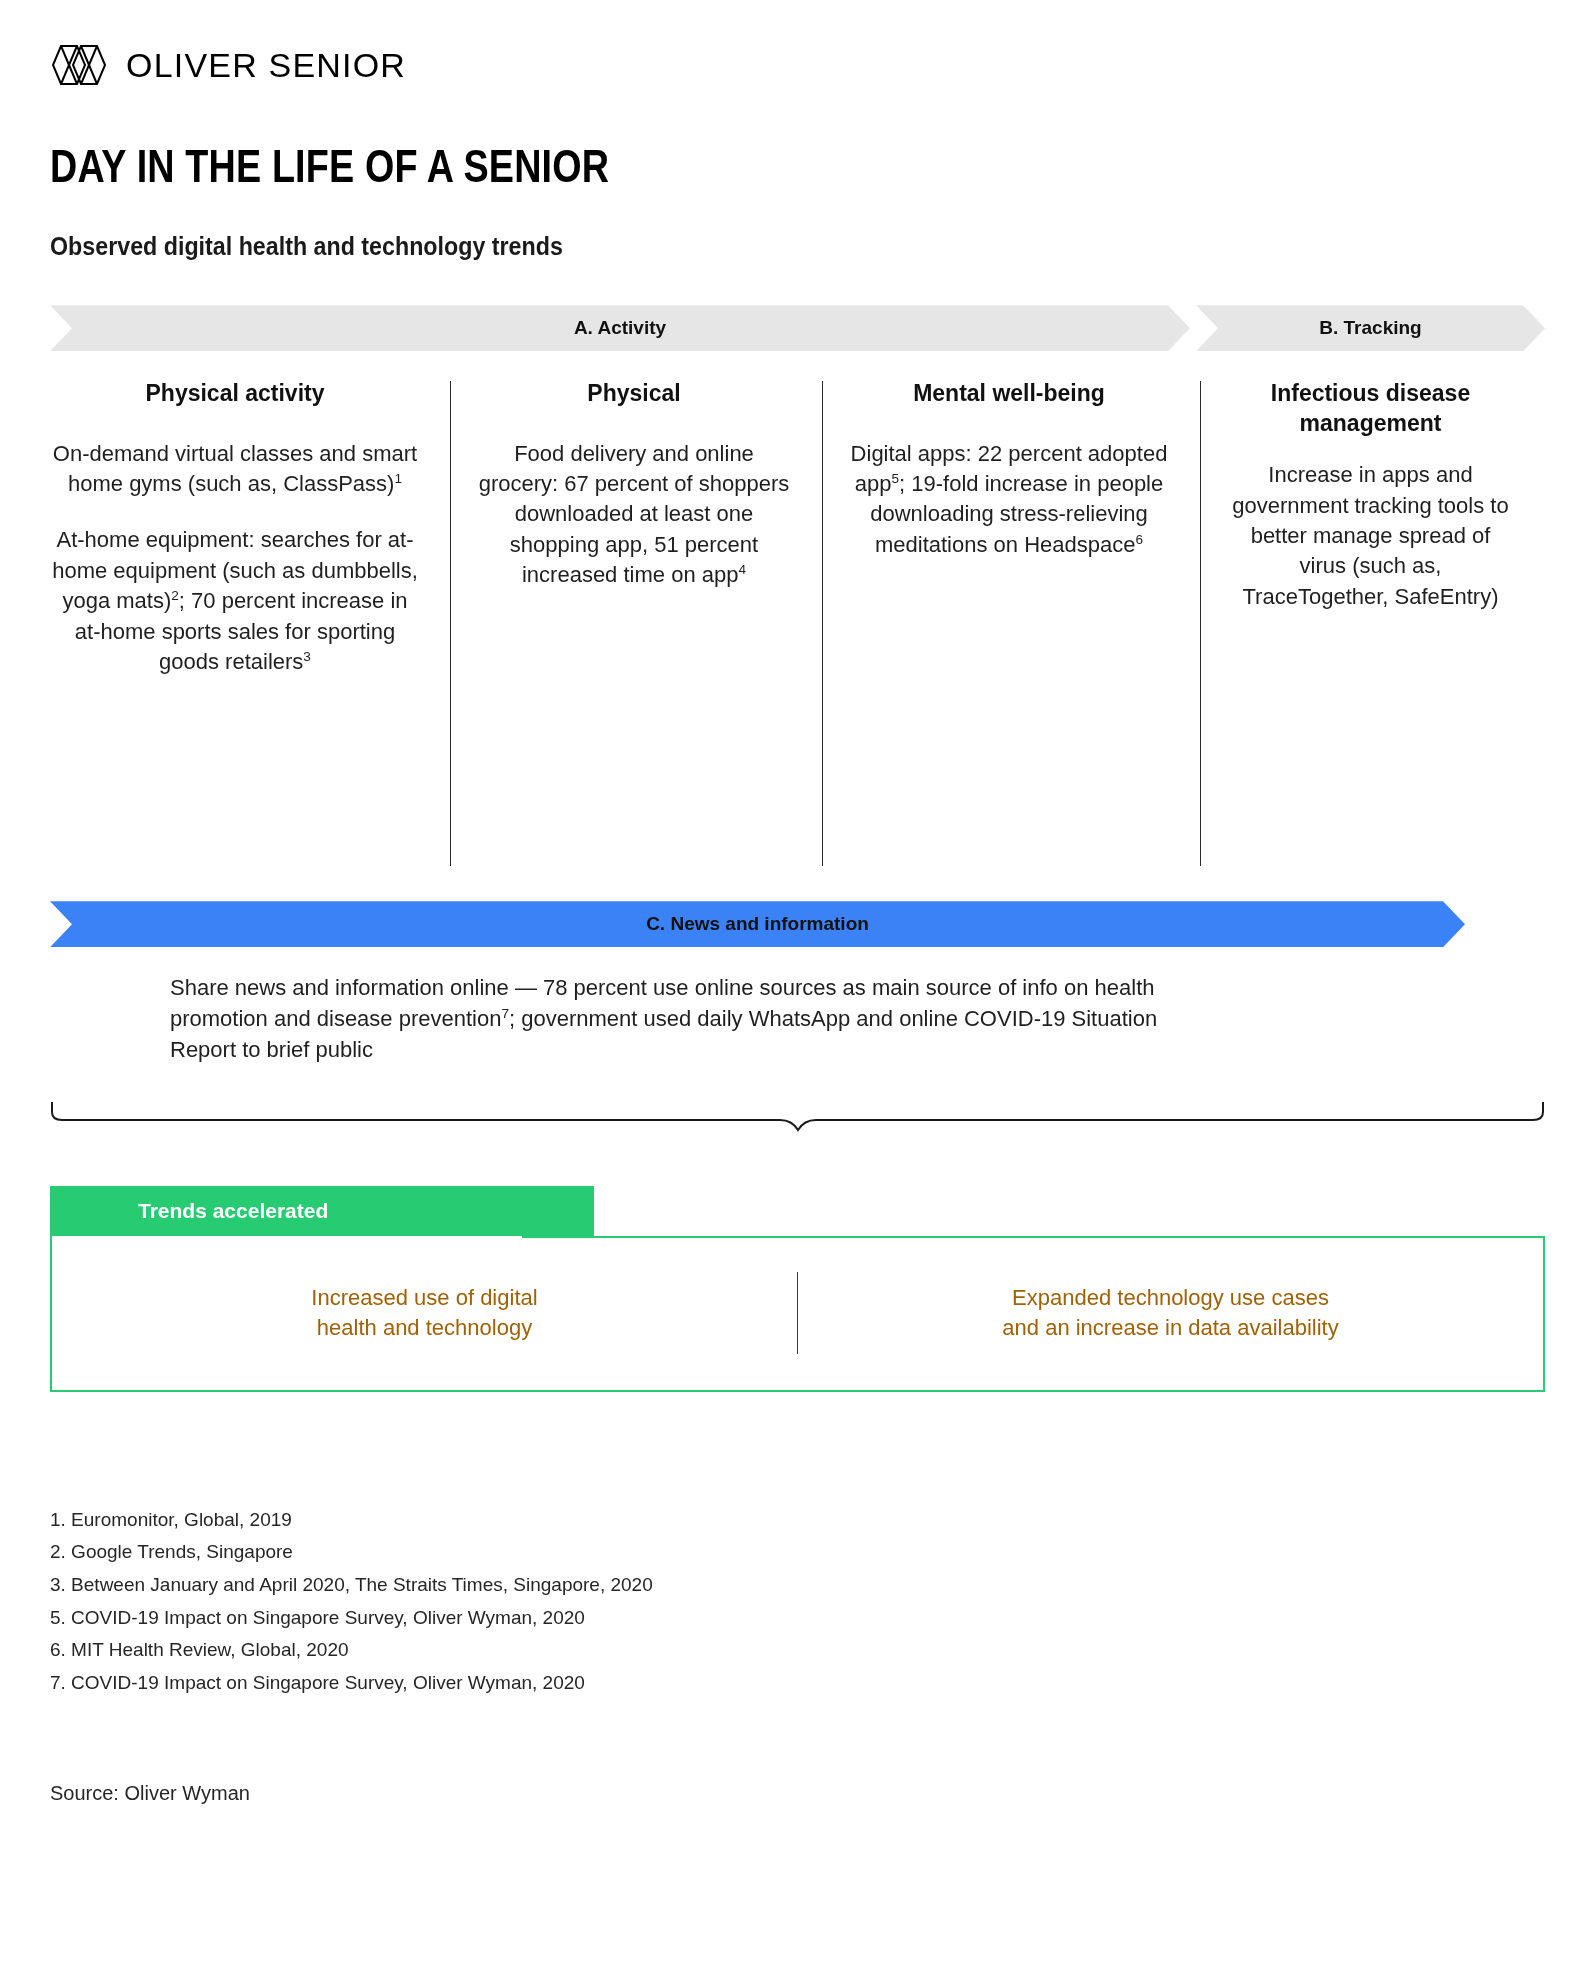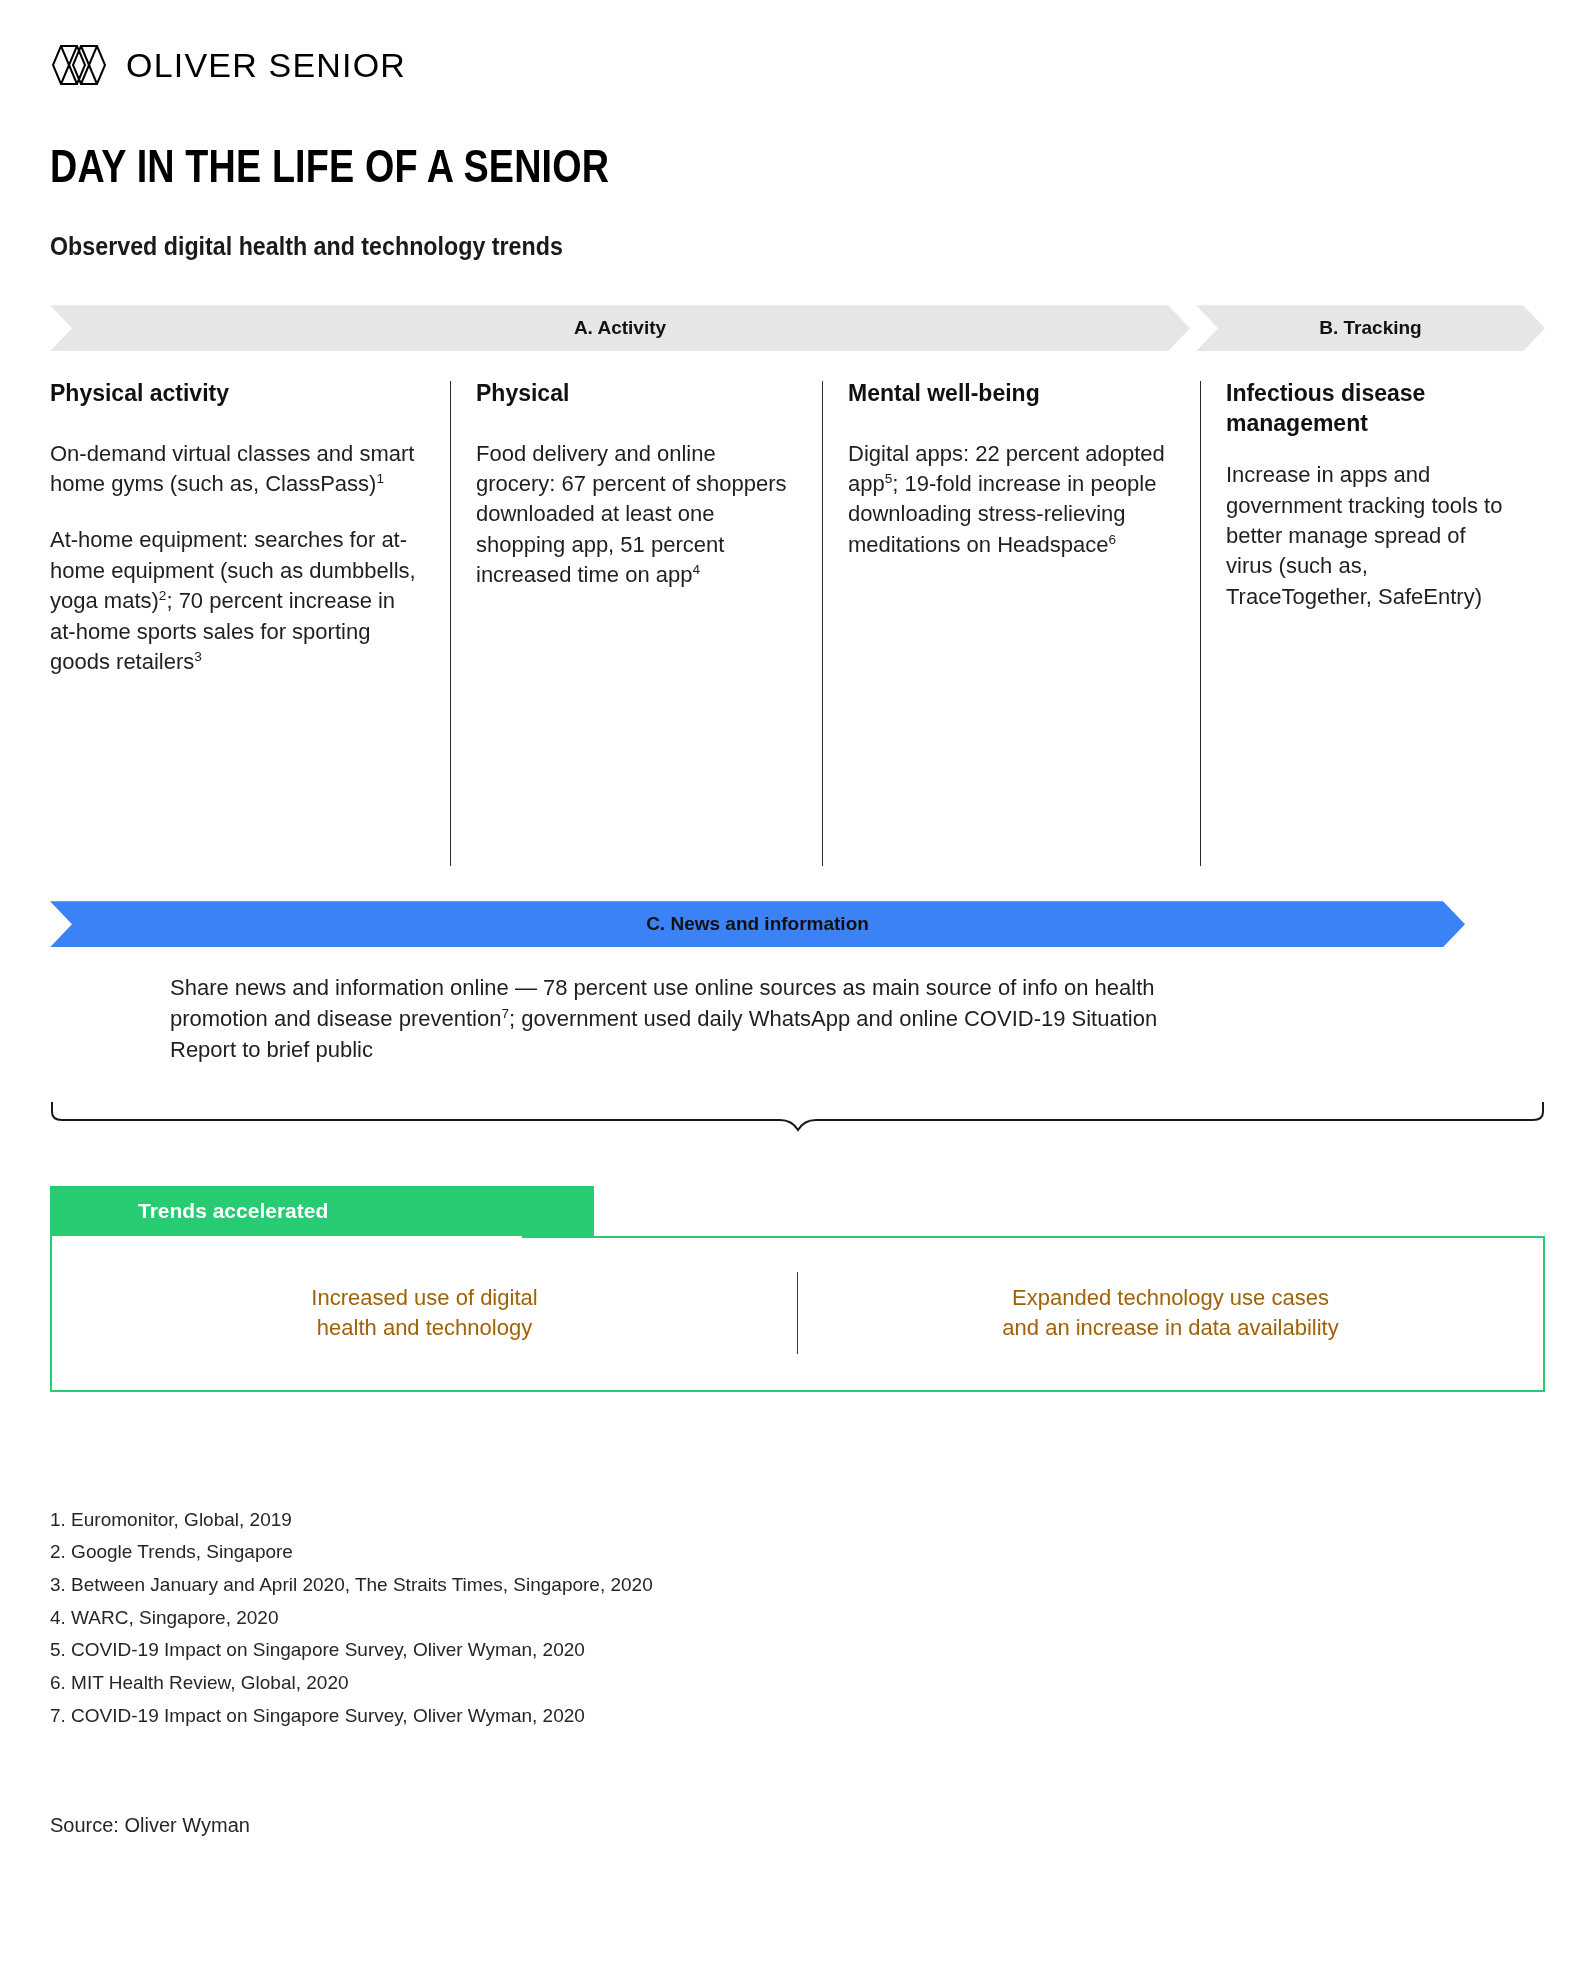--- a/index.html
+++ b/index.html
@@ -100,20 +100,21 @@
 
   
   .cols {
     display: flex;
     margin-top: 28px;
     min-height: 480px;
   }
   .col {
     padding: 0 30px 0 0;
     position: relative;
+    text-align: center;
   }
   .col + .col { padding-left: 26px; }
   .col + .col::before {
     content: "";
     position: absolute;
     left: 0; top: 2px;
     width: 1px;
     height: 485px;
     background: #2b2b2b;
   }
@@ -290,21 +291,20 @@
       <div class="trends-cell">Increased use of digital<br>health and technology</div>
       <div class="trends-divider"></div>
       <div class="trends-cell">Expanded technology use cases<br>and an increase in data availability</div>
     </div>
   </div>
 
   <div class="footnotes">
     <div>1. Euromonitor, Global, 2019</div>
     <div>2. Google Trends, Singapore</div>
     <div>3. Between January and April 2020, The Straits Times, Singapore, 2020</div>
-    <div>4. WARC, Singapore, 2020</div>
     <div>5. COVID-19 Impact on Singapore Survey, Oliver Wyman, 2020</div>
     <div>6. MIT Health Review, Global, 2020</div>
     <div>7. COVID-19 Impact on Singapore Survey, Oliver Wyman, 2020</div>
   </div>
 
   <div class="source">Source: Oliver Wyman</div>
 
 </div>
 
 </body></html>

